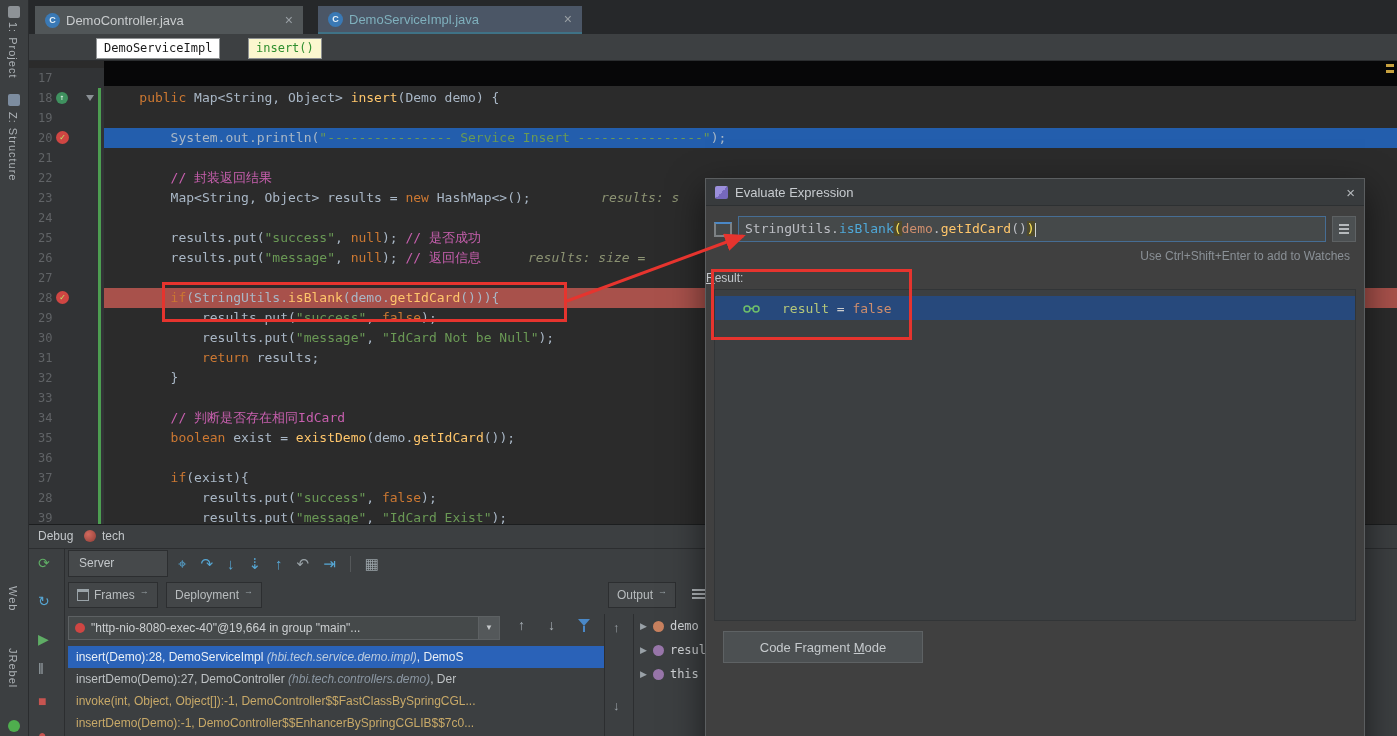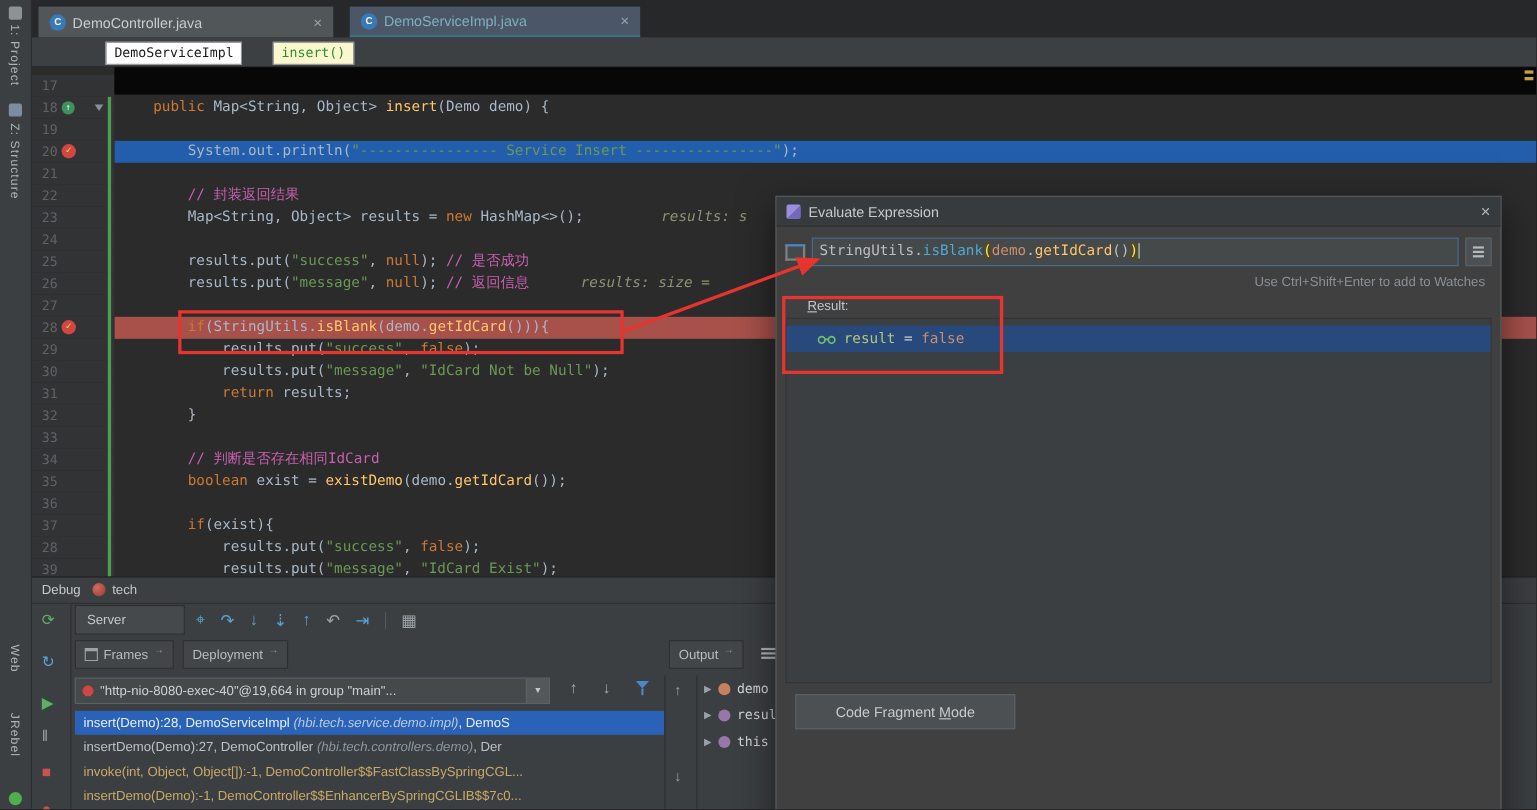--- a/index.html
+++ b/index.html
@@ -103,23 +103,23 @@
   .dlg-close{margin-left:auto;color:#b4b8bc;font-size:15px;cursor:default;}
   .expr-row{position:absolute;left:8px;top:36px;right:8px;height:28px;display:flex;align-items:center;gap:6px;}
   .expr-ico{width:14px;height:11px;background:#45494a;border:2px solid #7d8184;border-top-color:#4a88c7;flex:none;}
   .expr-field{flex:1;height:26px;background:#45494a;border:1px solid #466d94;box-sizing:border-box;
               font:13px/24px "DejaVu Sans Mono","Liberation Mono",monospace;padding:0 6px;white-space:pre;overflow:hidden;}
   .xd{color:#bcbec4}.xc{color:#4fa8d8}.xo{color:#cf8e6d}.xy{color:#ffc66b}.xp{color:#ffe75c;background:#4f4a2b}
   .cursor{display:inline-block;width:1px;height:14px;background:#cfd2d5;vertical-align:middle;}
   .expr-btn{width:24px;height:26px;background:#4c5052;border:1px solid #5d6163;display:flex;align-items:center;justify-content:center;flex:none;}
   .bars{width:12px;height:2px;background:#b6babd;box-shadow:0 4px 0 #b6babd,0 -4px 0 #b6babd;}
   .hint{position:absolute;right:14px;top:70px;color:#8a9096;}
-  .result-label{position:absolute;left:28px;top:92px;color:#c3c7cb;}
+  .result-label{position:absolute;left:0;top:92px;color:#c3c7cb;}
   .result-panel{position:absolute;left:8px;top:110px;right:8px;height:330px;border:1px solid #323537;background:#3c3f41;}
-  .result-row{margin-top:6px;height:24px;background:#27497c;display:flex;align-items:center;padding-left:28px;gap:7px;
+  .result-row{margin-top:6px;height:24px;background:#27497c;display:flex;align-items:center;padding-left:28px;gap:22px;
               font:13px "DejaVu Sans Mono","Liberation Mono",monospace;}
   .res-name{color:#b5c77a}.res-eq{color:#cccccc}.res-val{color:#cf8e6d}
   .dlg-buttons{position:absolute;left:0;right:0;top:452px;height:40px;}
   .dlg-btn{position:absolute;width:200px;height:32px;font-size:13px;color:#c6cacd;background:#4c5052;
            border:1px solid #5e6264;font-family:inherit;}
   .dlg-btn.primary{background:#365880;border-color:#6a8fb8;color:#dfe5ea;}
   .dlg-btn:nth-child(1){left:17px}.dlg-btn:nth-child(2){left:231px}.dlg-btn:nth-child(3){left:445px}
   
   .anno-box1{position:absolute;left:162px;top:282px;width:399px;height:34px;border:3px solid #e6342e;z-index:60;}
   .anno-box2{position:absolute;left:711px;top:269px;width:195px;height:65px;border:3px solid #e6342e;z-index:60;}

